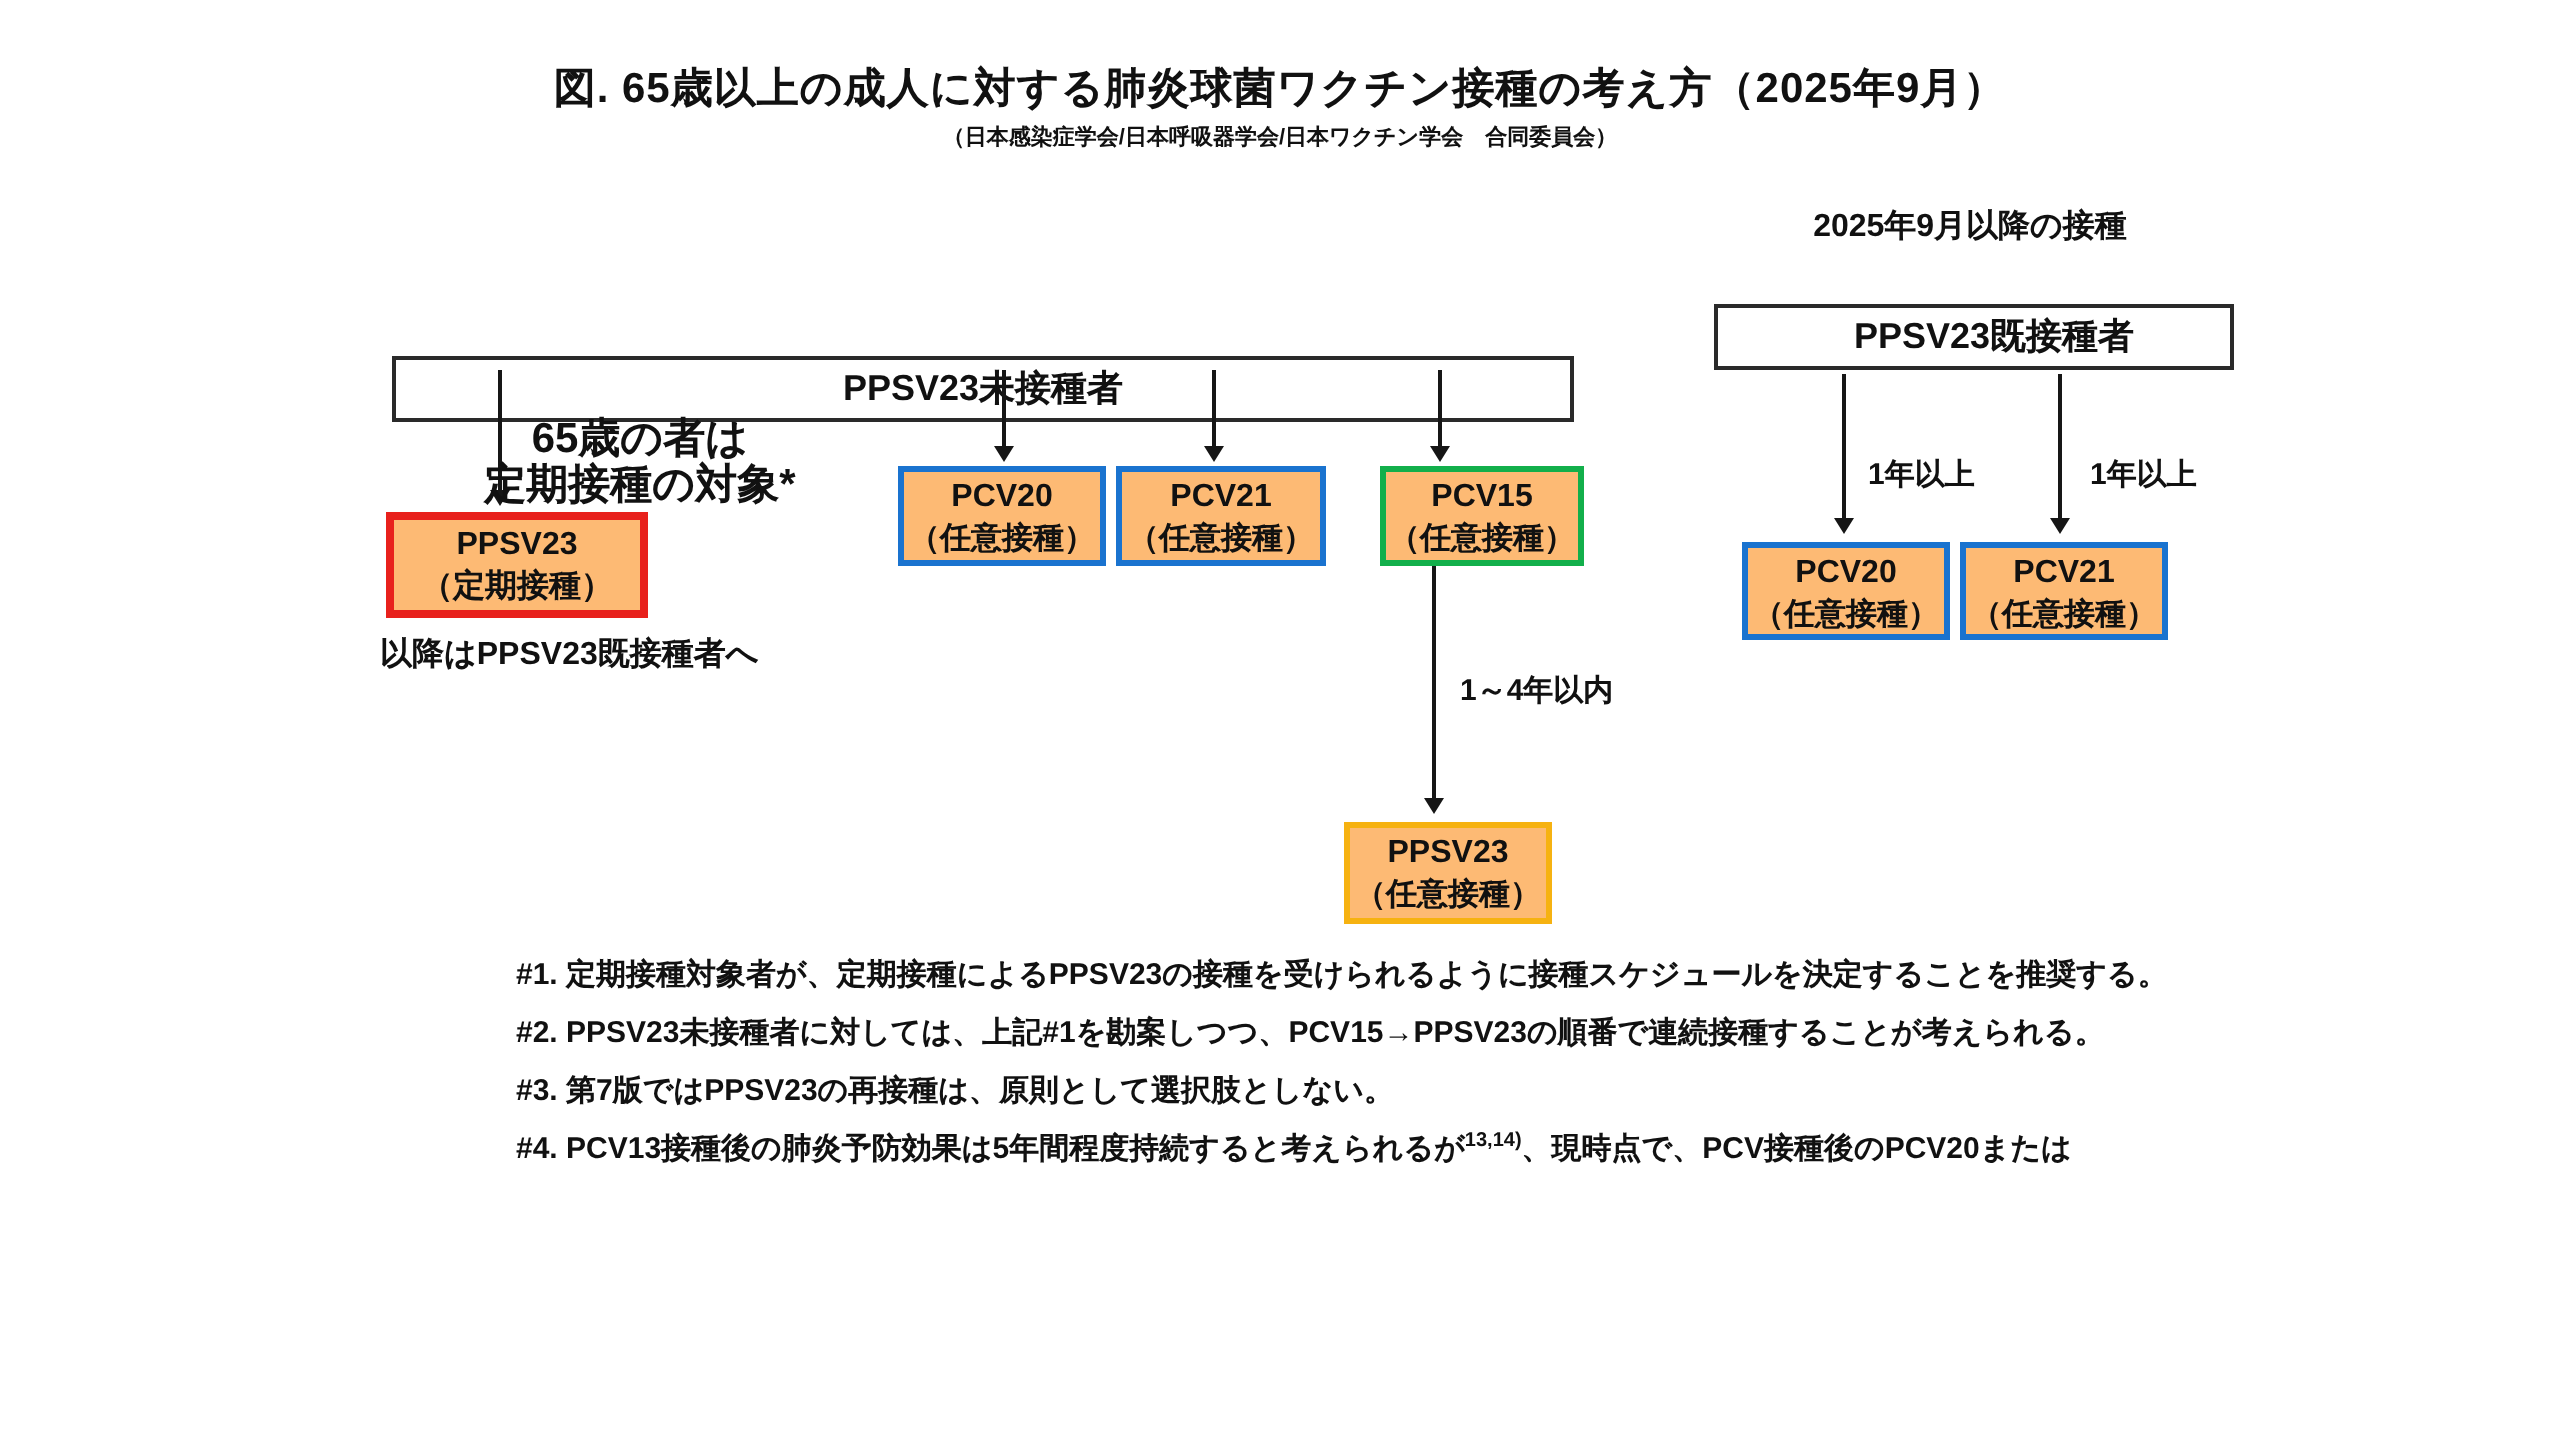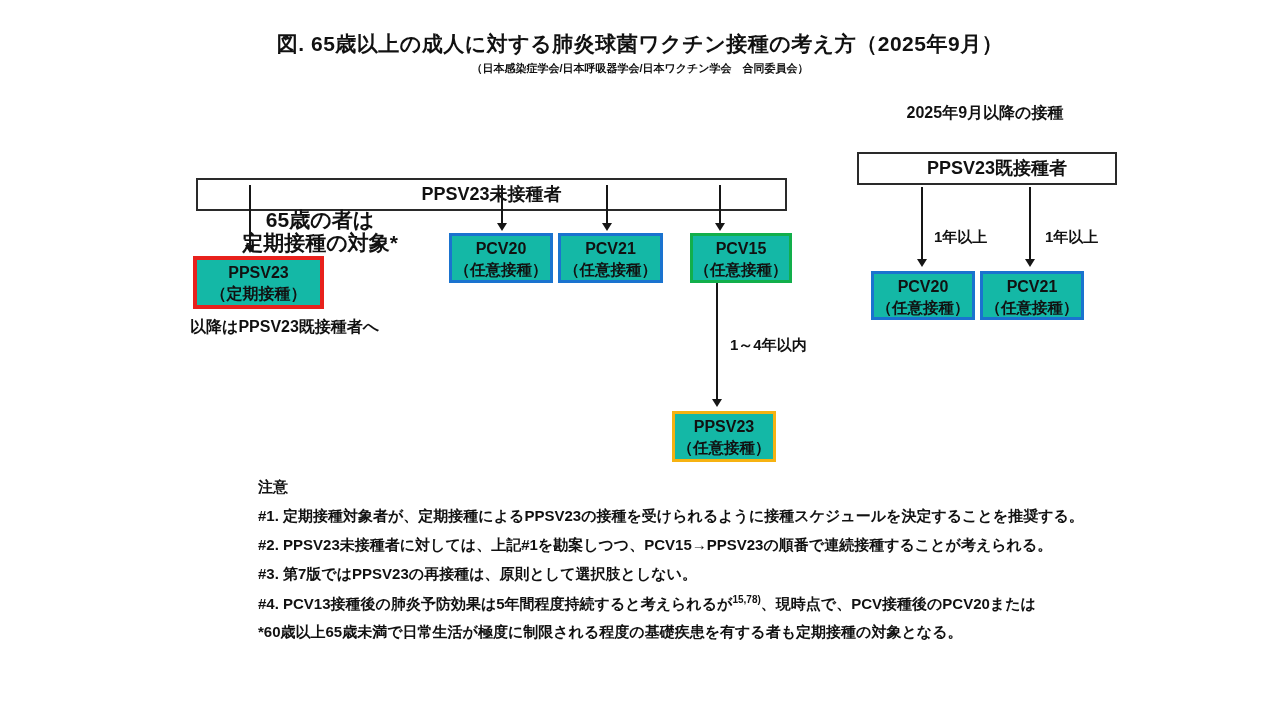--- a/index.html
+++ b/index.html
@@ -12,21 +12,21 @@
   
   .title{top:30px;left:0;width:1280px;text-align:center;font-size:21px;font-weight:bold;letter-spacing:.5px;}
   .subtitle{top:61px;left:0;width:1280px;text-align:center;font-size:11px;font-weight:bold;}
   .right-note{top:103px;left:860px;width:250px;text-align:center;font-size:16px;font-weight:600;}
   
   .hbox{border:2px solid #2a2a2a;background:#fff;box-sizing:border-box;text-align:center;
         font-weight:bold;font-size:18px;line-height:29px;}
   .hbox-left{left:196px;top:152px;width:591px;height:33px;margin-top:26px;}
   .hbox-right{left:857px;top:152px;width:260px;height:33px;padding-left:20px;}
   
-  .vbox{box-sizing:border-box;background:#14b8a6;text-align:center;font-weight:bold;font-size:15.5px;line-height:21px;padding-top:2px;}
+  .vbox{box-sizing:border-box;background:#fdba74;text-align:center;font-weight:bold;font-size:15.5px;line-height:21px;padding-top:2px;}
   .vbox .vname{font-size:16px;}
   .b-red{border:4px solid var(--red,#e8211c);left:193px;top:256px;width:131px;height:53px;font-size:16px;}
   .b-blue{border:3px solid var(--blue,#1a73cf);}
   .b-green{border:3px solid var(--green,#12af4b);margin-left:24px;}
   .b-gold{border:3px solid var(--gold,#f6b211);}
   .b-pcv20-mid{left:449px;top:233px;width:104px;height:50px;}
   .b-pcv21-mid{left:558px;top:233px;width:105px;height:50px;}
   .b-pcv15-mid{left:666px;top:233px;width:102px;height:50px;}
   .b-ppsv23-opt{left:672px;top:411px;width:104px;height:51px;}
   .b-pcv20-right{left:871px;top:271px;width:104px;height:49px;}
@@ -105,19 +105,17 @@
 <div class="abs vbox b-blue b-pcv20-right">
   <div class="vname">PCV20</div>
   <div>（任意接種）</div>
 </div>
 <div class="abs vbox b-blue b-pcv21-right">
   <div class="vname">PCV21</div>
   <div>（任意接種）</div>
 </div>
 
 <div class="abs notes">
-  <div class="note-line">注意</div>
   <div class="note-line">#1. 定期接種対象者が、定期接種によるPPSV23の接種を受けられるように接種スケジュールを決定することを推奨する。</div>
   <div class="note-line">#2. PPSV23未接種者に対しては、上記#1を勘案しつつ、PCV15→PPSV23の順番で連続接種することが考えられる。</div>
   <div class="note-line"><span>#3. </span><span class="u">第7版ではPPSV23の再接種は、原則として選択肢としない</span><span>。</span></div>
-  <div class="note-line"><span>#4. </span><span class="u"><span>PCV13接種後の肺炎予防効果は5年間程度持続すると考えられるが</span><sup>15,78)</sup><span>、現時点で、PCV接種後のPCV20または</span></span></div>
-  <div class="note-line">*60歳以上65歳未満で日常生活が極度に制限される程度の基礎疾患を有する者も定期接種の対象となる。</div>
+  <div class="note-line"><span>#4. </span><span class="u"><span>PCV13接種後の肺炎予防効果は5年間程度持続すると考えられるが</span><sup>13,14)</sup><span>、現時点で、PCV接種後のPCV20または</span></span></div>
 </div>
 
 </body></html>

